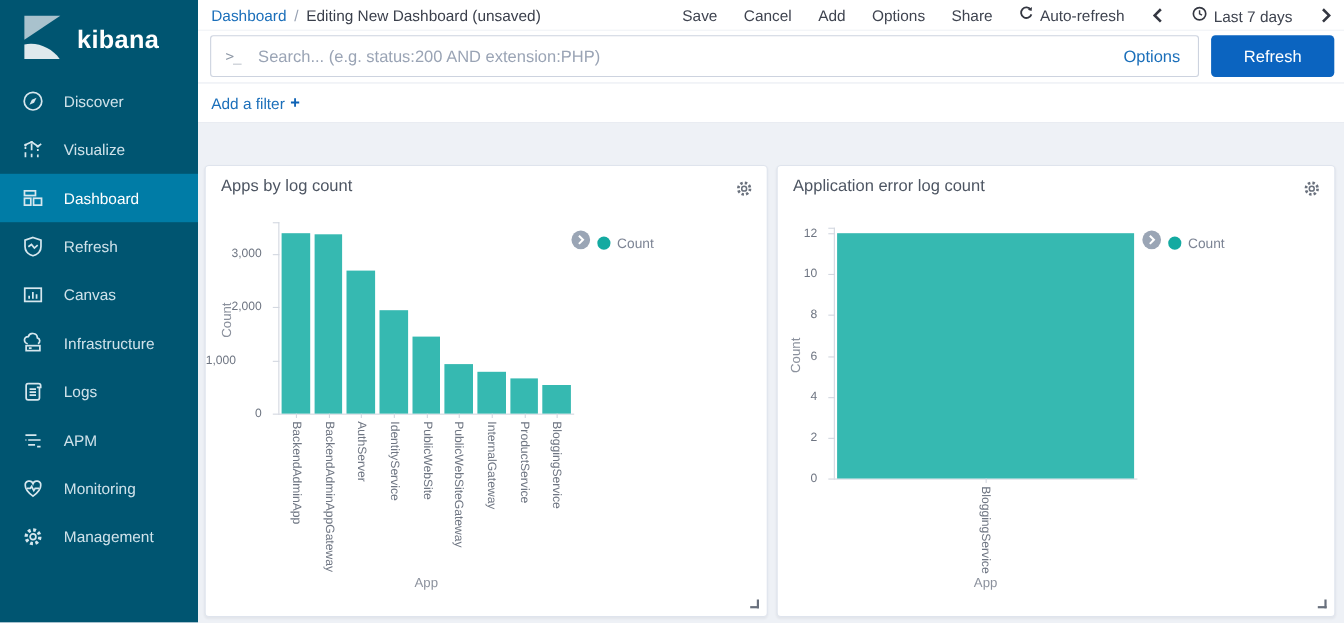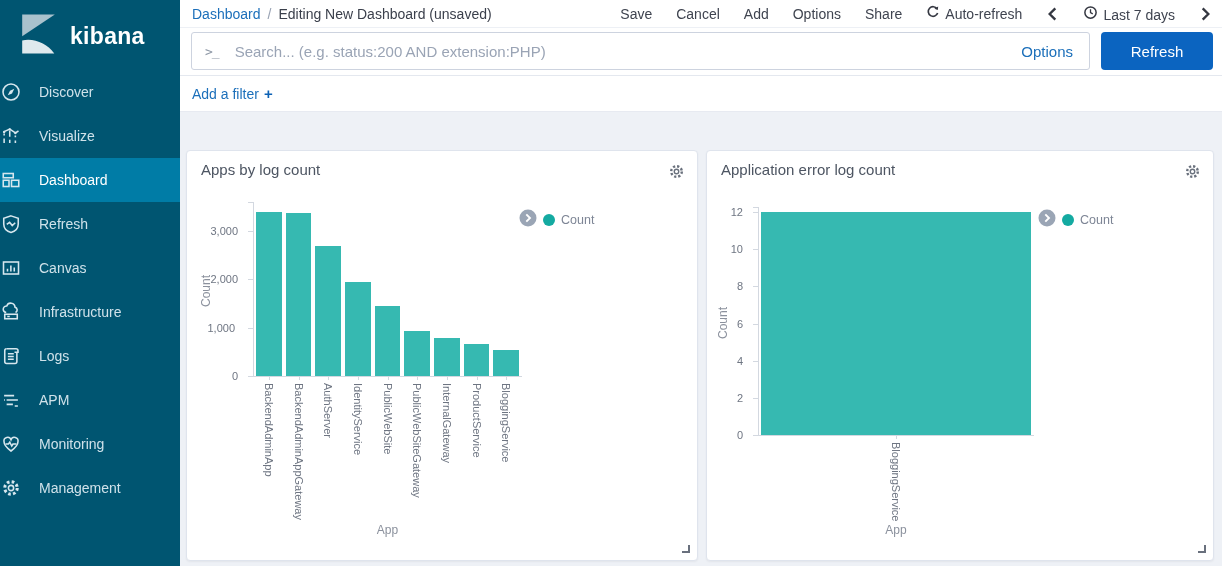--- a/index.html
+++ b/index.html
@@ -5,21 +5,21 @@
   * { box-sizing: border-box; }
   html,body { margin:0; padding:0; }
   body {
     width:1222px; height:566px; position:relative; overflow:hidden;
     font-family:"Liberation Sans", sans-serif; background:#eef1f6; color:#343741;
   }
   
   .sidebar { position:absolute; left:0; top:0; width:180px; height:566px; background:#005571; }
   .logo-row { display:flex; align-items:center; gap:13px; padding:14px 16px 12px 20px; height:70px; }
   .brand { color:#fff; font-size:23px; font-weight:600; letter-spacing:.3px; }
-  .nav-item { display:flex; align-items:center; height:44px; color:#cfe2ea; font-size:14px; cursor:pointer; }
+  .nav-item { display:flex; align-items:center; height:44px; padding-left:19px; color:#cfe2ea; font-size:14px; cursor:pointer; }
   .nav-item .nicon { width:22px; height:22px; margin-right:17px; display:flex; align-items:center; justify-content:center; }
   .nav-item.active { background:#007ca6; color:#fff; }
   .nicon svg { stroke:#d6e7ee; fill:none; stroke-width:1.25; }
   
   .navbar { position:absolute; left:180px; top:0; width:1042px; height:28px; background:#fff;
             border-bottom:1px solid #edf0f5; display:flex; align-items:center; padding:0 10px 0 12px; font-size:14px; }
   .crumb-link { color:#1b6fba; cursor:pointer; }
   .crumb-sep { color:#98a2b3; margin:0 7px; }
   .crumb-cur { color:#3a3f4b; }
   .nav-actions { margin-left:auto; display:flex; align-items:center; gap:24px; color:#3f4450; }
@@ -237,21 +237,21 @@
           </g>
         </svg>
     </div>
     <div class="chart-host">
         <div style="position: absolute; left: 66px; top: 51px; width: 1px; height: 174px; background: rgb(211, 216, 224);"></div>
         <div style="position: absolute; left: 61px; top: 51px; width: 6px; height: 1px; background: rgb(211, 216, 224);"></div>
         <div style="position: absolute; left: 66px; top: 225px; width: 269px; height: 1px; background: rgb(211, 216, 224);"></div>
         <div style="position: absolute; left: 61px; top: 225px; width: 6px; height: 1px; background: rgb(211, 216, 224);"></div>
         <div class="ticklab" style="position: absolute; left: 0px; top: 219px; width: 51px; text-align: right;">0</div>
         <div style="position: absolute; left: 61px; top: 176.714px; width: 6px; height: 1px; background: rgb(211, 216, 224);"></div>
-        <div class="ticklab" style="position: absolute; left: 16px; top: 170.714px; width: 32px; text-align: right;">1,000</div>
+        <div class="ticklab" style="position: absolute; left: 0px; top: 170.714px; width: 58px; text-align: left;">1,000</div>
         <div style="position: absolute; left: 61px; top: 128.429px; width: 6px; height: 1px; background: rgb(211, 216, 224);"></div>
         <div class="ticklab" style="position: absolute; left: 0px; top: 122.429px; width: 51px; text-align: right;">2,000</div>
         <div style="position: absolute; left: 61px; top: 80.1429px; width: 6px; height: 1px; background: rgb(211, 216, 224);"></div>
         <div class="ticklab" style="position: absolute; left: 0px; top: 74.1429px; width: 51px; text-align: right;">3,000</div>
         <div style="position: absolute; left: 69px; top: 60.8286px; width: 25.6667px; height: 164.171px; background: rgb(54, 185, 177);"></div>
         <div style="position: absolute; left: 81.8333px; top: 225px; width: 1px; height: 4px; background: rgb(211, 216, 224);"></div>
         <div class="catlab" style="position: absolute; left: 86.8333px; top: 232px; transform: rotate(90deg); transform-origin: 0px 0px; white-space: nowrap;">BackendAdminApp</div>
         <div style="position: absolute; left: 98.6667px; top: 61.7943px; width: 25.6667px; height: 163.206px; background: rgb(54, 185, 177);"></div>
         <div style="position: absolute; left: 111.5px; top: 225px; width: 1px; height: 4px; background: rgb(211, 216, 224);"></div>
         <div class="catlab" style="position: absolute; left: 116.5px; top: 232px; transform: rotate(90deg); transform-origin: 0px 0px; white-space: nowrap;">BackendAdminAppGateway</div>

